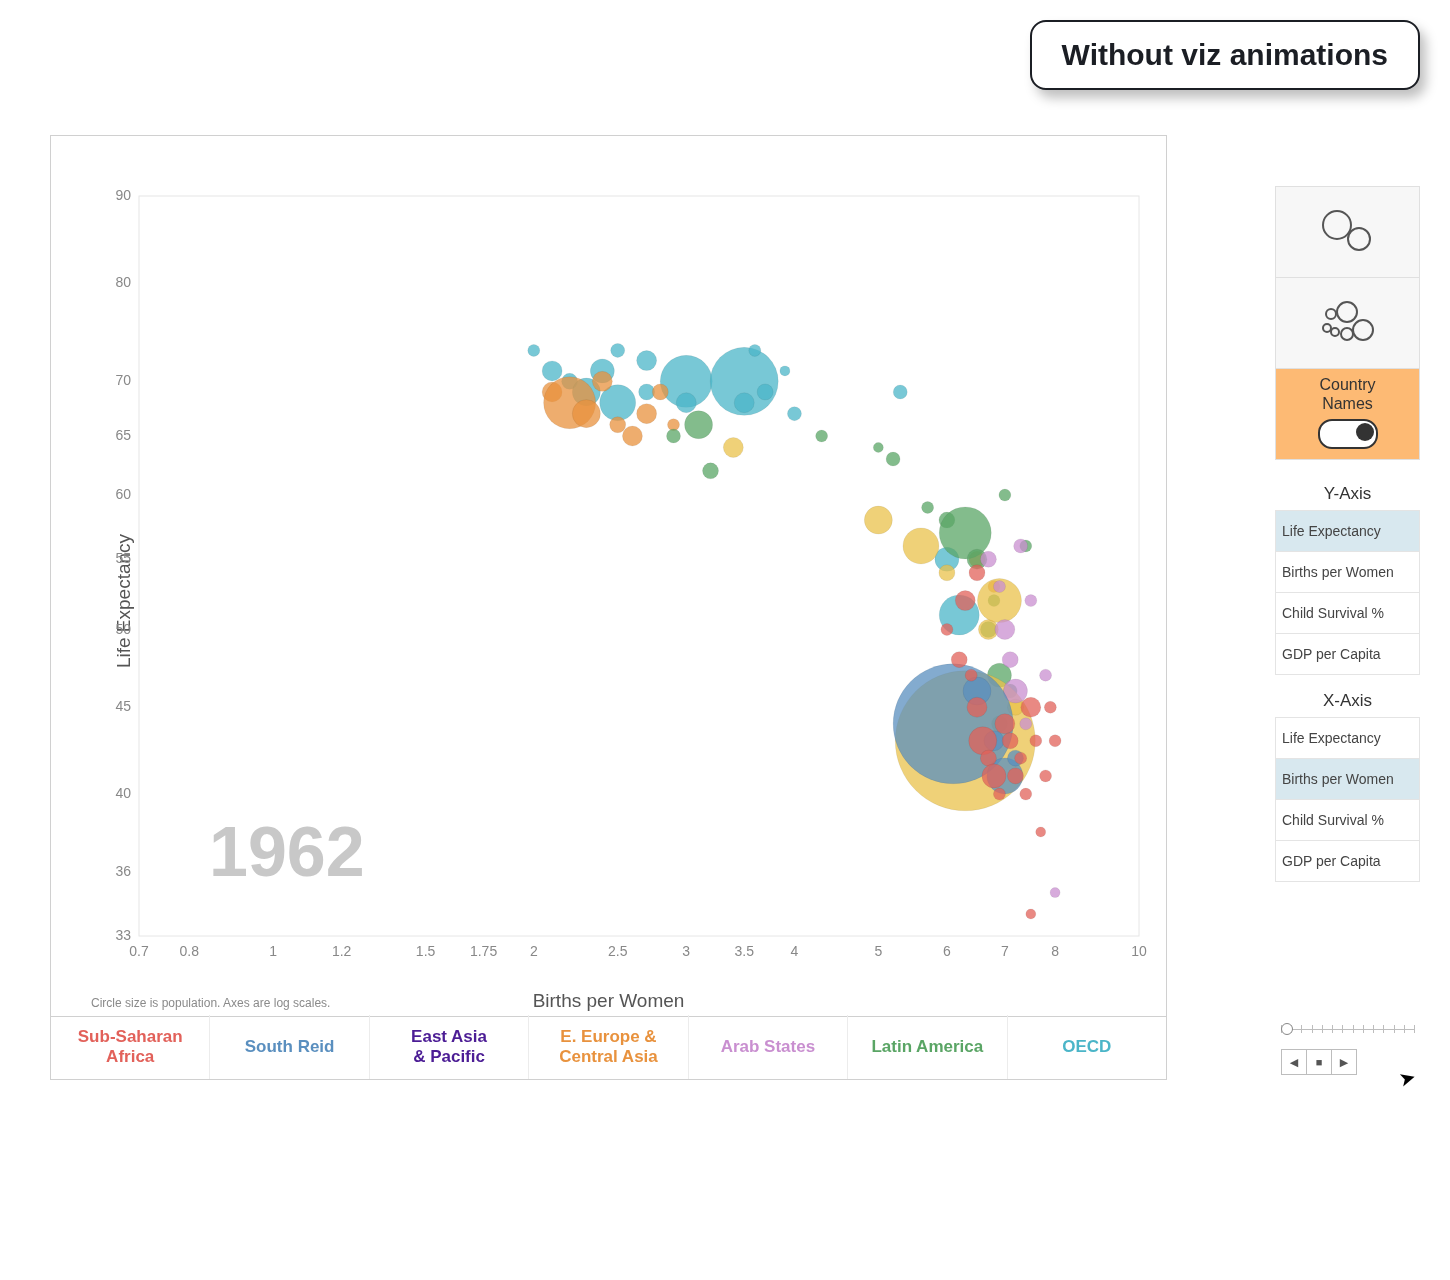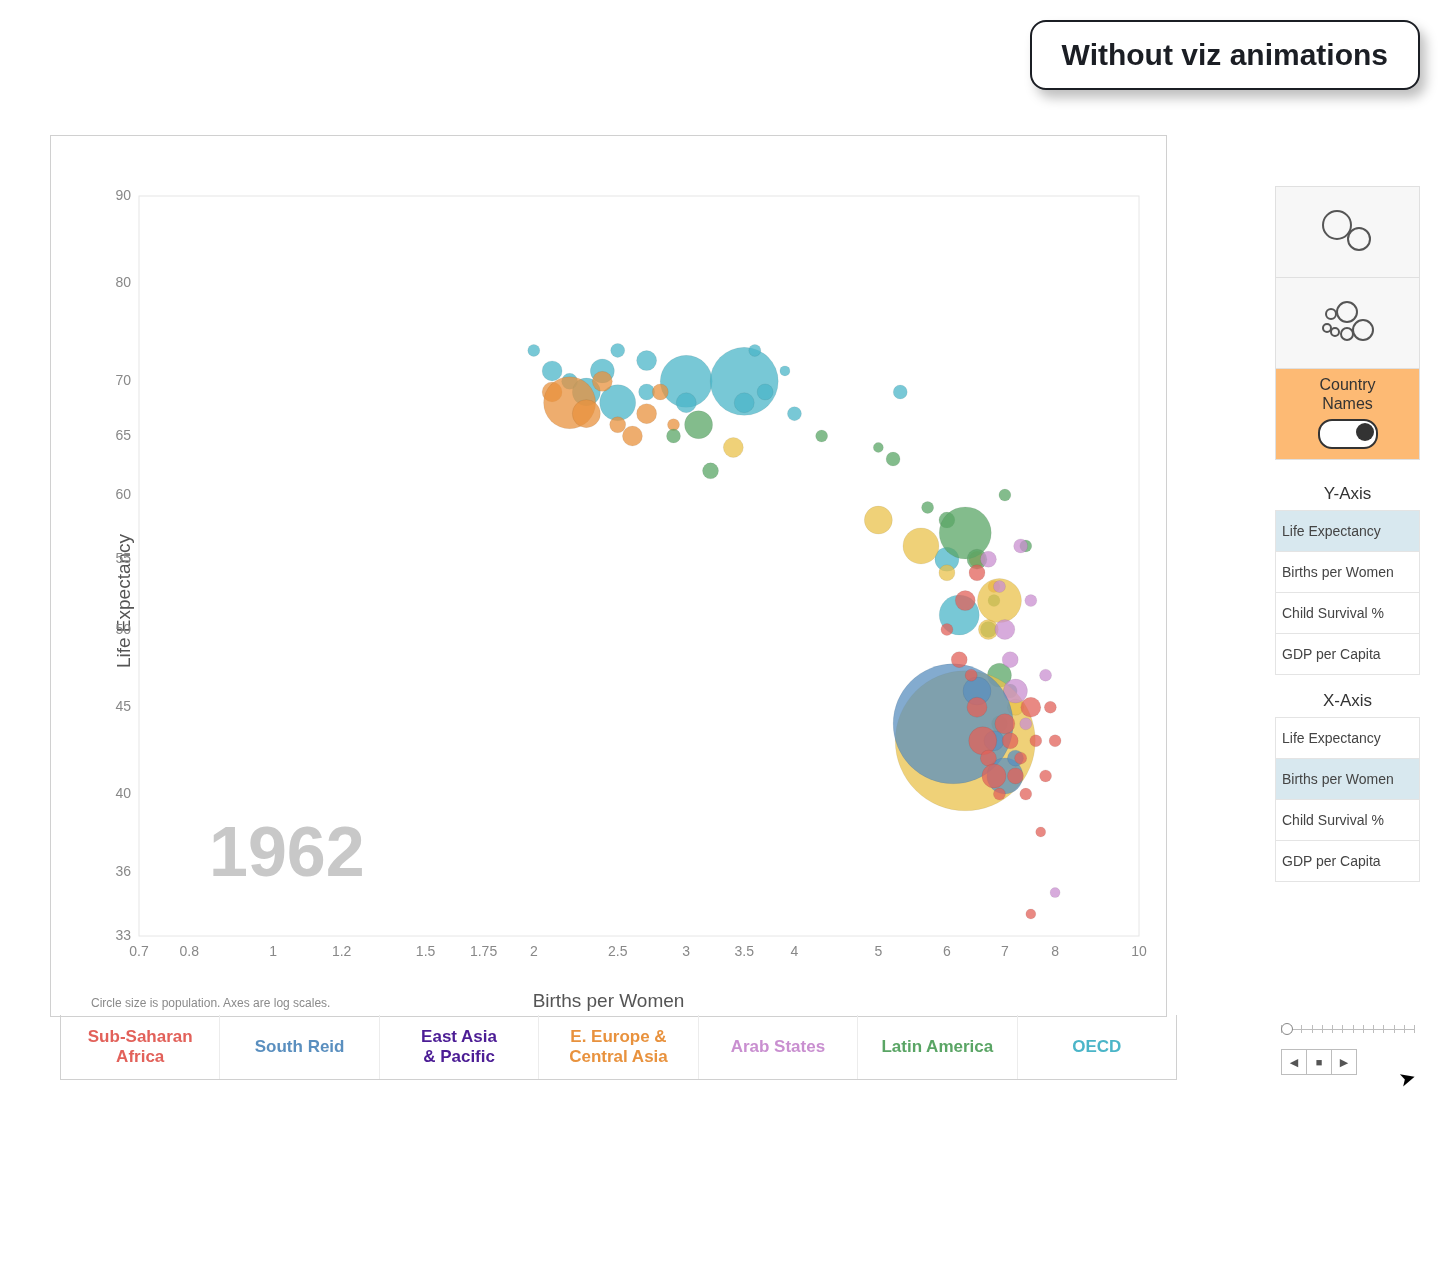--- a/index.html
+++ b/index.html
@@ -51,21 +51,21 @@
   }
   .toggle-knob{position:absolute;top:2px;right:2px;width:18px;height:18px;border-radius:50%;background:#333;}
   .axis-group{margin-top:18px;}
   .axis-heading{font-size:17px;color:#333;text-align:center;padding:6px 0;font-weight:500;}
   .axis-option{
     font-size:14px;color:#444;padding:12px 6px;border:1px solid #e4e4e4;border-top:none;background:#fff;cursor:pointer;
   }
   .axis-option:first-of-type{border-top:1px solid #e4e4e4;}
   .axis-option.selected{background:var(--selected);}
   .legend{
-    position:absolute;left:60px;width:1115px;height:64px;
+    position:absolute;left:50px;width:1115px;height:64px;
     border:1px solid var(--border);border-top:none;display:flex;top:1015px;
   }
   .legend-item{
     flex:1;display:flex;align-items:center;justify-content:center;text-align:center;
     font-size:17px;font-weight:700;border-right:1px solid #ececec;cursor:pointer;line-height:1.15;padding:0 4px;
   }
   .legend-item:last-child{border-right:none;}
   .playback{
     position:absolute;top:1015px;right:30px;width:145px;height:64px;
   }

